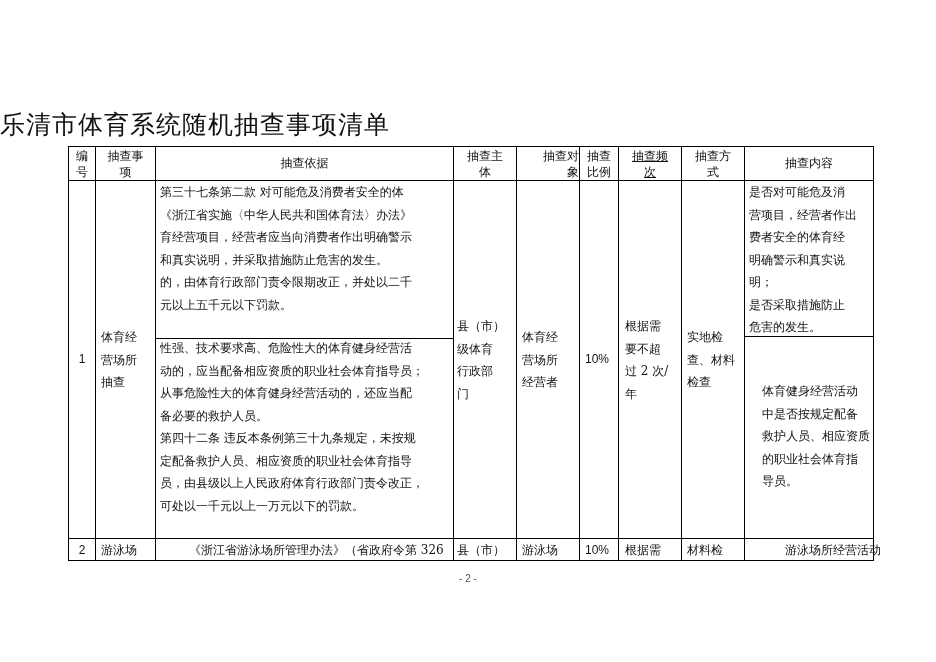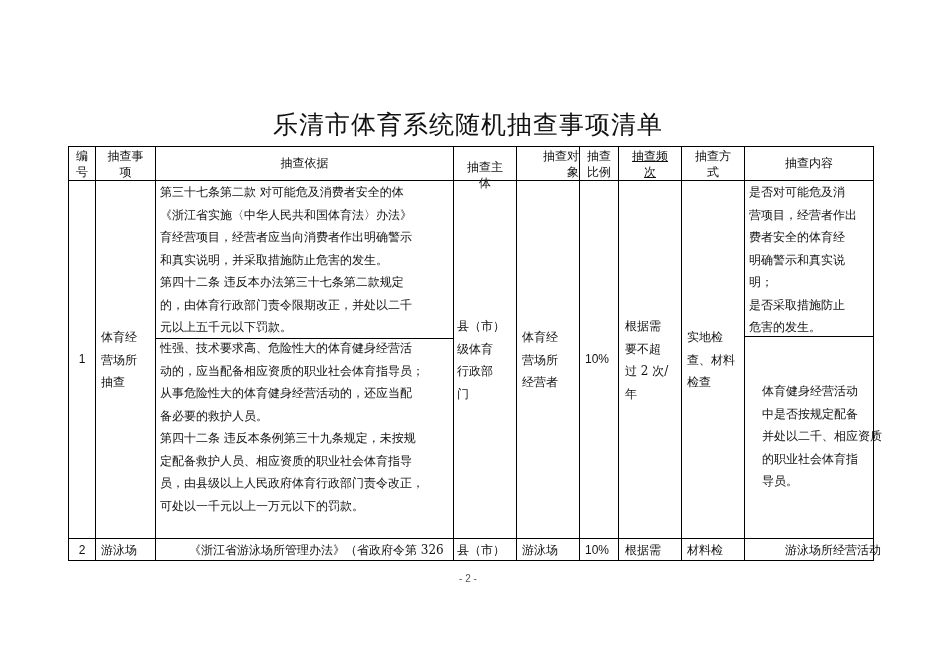--- a/index.html
+++ b/index.html
@@ -1,18 +1,18 @@
 <!DOCTYPE html>
 <html><head>
 <meta charset="utf-8">
 <style>
   html, body { margin: 0; padding: 0; background: #ffffff; }
   body { width: 936px; height: 662px; position: relative; overflow: hidden;
          font-family: "DejaVu Serif", "Liberation Serif", serif; color: #111; }
-  .title { position: absolute; left: 0; width: 936px; top: 108px; text-align: center;
+  .title { position: absolute; left: 0; width: 936px; top: 108px; 
            font-size: 25px; letter-spacing: 1px; font-family: "DejaVu Serif", serif; }
   .grid { position: absolute; left: 68px; top: 146px; }
   .ln { position: absolute; background: #000; }
   .cell { position: absolute; font-size: 12px; line-height: 22.5px; box-sizing: border-box; }
   .hdr { text-align: center; line-height: 16px; font-size: 12px; }
   .c { text-align: center; }
   .num { font-family: "Liberation Sans", sans-serif; }
   .pagenum { position: absolute; top: 573px; width: 936px; left: 0; text-align: center;
              font-size: 10px; color: #555; font-family: "Liberation Sans", sans-serif; }
 </style>
@@ -45,21 +45,21 @@
     <div>编</div>
     <div>号</div>
   </div>
   <div class="cell hdr" style="left:28px;top:2px;width:59px;">
     <div>抽查事</div>
     <div>项</div>
   </div>
   <div class="cell hdr" style="left:88px;top:9px;width:297px;">
     <div>抽查依据</div>
   </div>
-  <div class="cell hdr" style="left:386px;top:13px;width:62px;text-align:center;">
+  <div class="cell hdr" style="left:386px;top:2px;width:62px;text-align:center;">
     <div>抽查主</div>
     <div>体</div>
   </div>
   <div class="cell hdr" style="left:449px;top:2px;width:62px;text-align:right;">
     <div>抽查对</div>
     <div>象</div>
   </div>
   <div class="cell hdr" style="left:512px;top:2px;width:38px;">
     <div>抽查</div>
     <div>比例</div>
@@ -80,21 +80,20 @@
   <div class="cell" style="left:33px;top:180px;width:54px;">
     <div>体育经</div>
     <div>营场所</div>
     <div>抽查</div>
   </div>
   <div class="cell" style="left:92px;top:35px;width:292px;">
     <div>第三十七条第二款 对可能危及消费者安全的体</div>
     <div>《浙江省实施〈中华人民共和国体育法〉办法》</div>
     <div>育经营项目，经营者应当向消费者作出明确警示</div>
     <div>和真实说明，并采取措施防止危害的发生。</div>
-    <div>第四十二条 违反本办法第三十七条第二款规定</div>
     <div>的，由体育行政部门责令限期改正，并处以二千</div>
     <div>元以上五千元以下罚款。</div>
   </div>
   <div class="cell" style="left:92px;top:191px;width:292px;">
     <div>性强、技术要求高、危险性大的体育健身经营活</div>
     <div>动的，应当配备相应资质的职业社会体育指导员；</div>
     <div>从事危险性大的体育健身经营活动的，还应当配</div>
     <div>备必要的救护人员。</div>
     <div>第四十二条 违反本条例第三十九条规定，未按规</div>
     <div>定配备救护人员、相应资质的职业社会体育指导</div>
@@ -129,21 +128,21 @@
     <div>营项目，经营者作出</div>
     <div>费者安全的体育经</div>
     <div>明确警示和真实说</div>
     <div>明；</div>
     <div>是否采取措施防止</div>
     <div>危害的发生。</div>
   </div>
   <div class="cell" style="left:681px;top:234px;width:124px;margin-left:13px;">
     <div>体育健身经营活动</div>
     <div>中是否按规定配备</div>
-    <div>并处以二千、相应资质</div>
+    <div>救护人员、相应资质</div>
     <div>的职业社会体育指</div>
     <div>导员。</div>
   </div>
 
   <div class="cell c num" style="left:1px;top:393px;width:26px;">2</div>
   <div class="cell" style="left:33px;top:393px;width:54px;">游泳场</div>
   <div class="cell" style="left:92px;top:393px;width:292px;white-space:nowrap;overflow:hidden;margin-left:29px;">《浙江省游泳场所管理办法》（省政府令第 326</div>
   <div class="cell" style="left:389px;top:393px;width:59px;">县（市）</div>
   <div class="cell" style="left:454px;top:393px;width:57px;">游泳场</div>
   <div class="cell num" style="left:517px;top:393px;width:33px;">10%</div>

